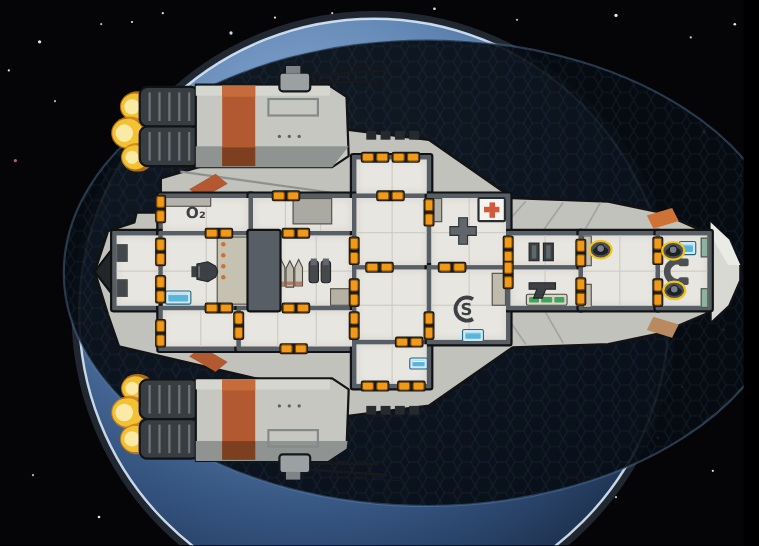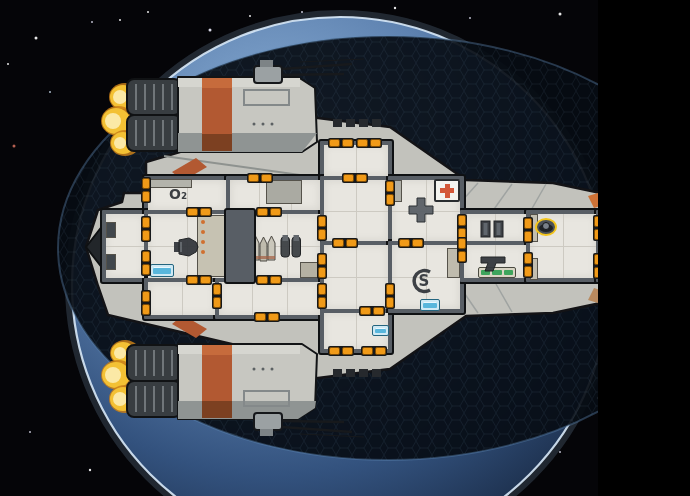--- a/index.html
+++ b/index.html
@@ -1,16 +1,16 @@
 <!DOCTYPE html>
 <html><head>
 <meta charset="utf-8">
 <style>
   html,body{margin:0;padding:0;background:#000;}
-  #scene{position:relative;width:598px;height:496px;overflow:hidden;background:#050508;
+  #scene{position:relative;width:676px;height:496px;overflow:hidden;background:#050508;
          font-family:"DejaVu Sans",sans-serif;}
   #bg-svg{position:absolute;left:0;top:0;}
   #rooms-layer{position:absolute;left:0;top:0;width:690px;height:496px;}
   .room-wall{position:absolute;background:#585e65;border:2px solid #0f1113;border-radius:3px;
              box-sizing:border-box;z-index:10;}
   .room-floor{position:absolute;background:#e8e6e0;z-index:20;box-shadow:inset 0 0 8px rgba(40,40,30,.10);}
   .gridline{position:absolute;background:#cdcac2;z-index:21;}
   .block{z-index:30;}
   .greeble{position:absolute;border:1px solid #55524a;box-sizing:border-box;z-index:24;}
   .greeble.ribbed{background-image:repeating-linear-gradient(90deg,transparent 0 4px,rgba(60,60,50,.28) 4px 6px);}

